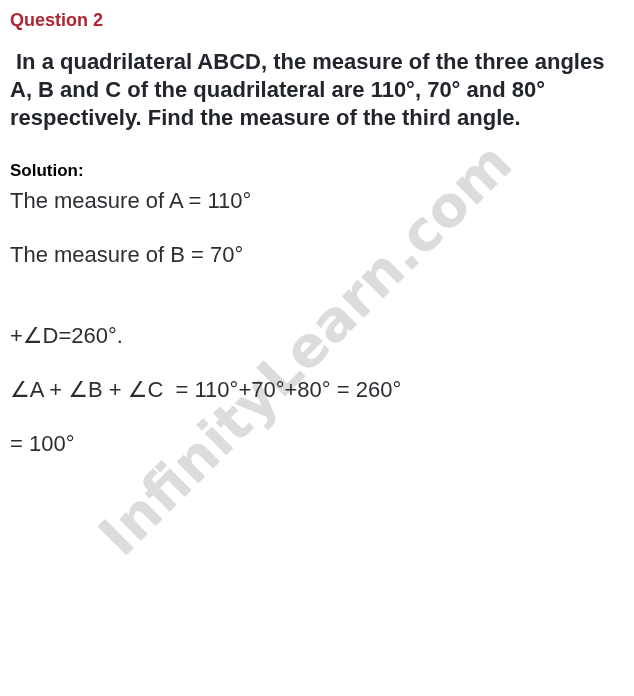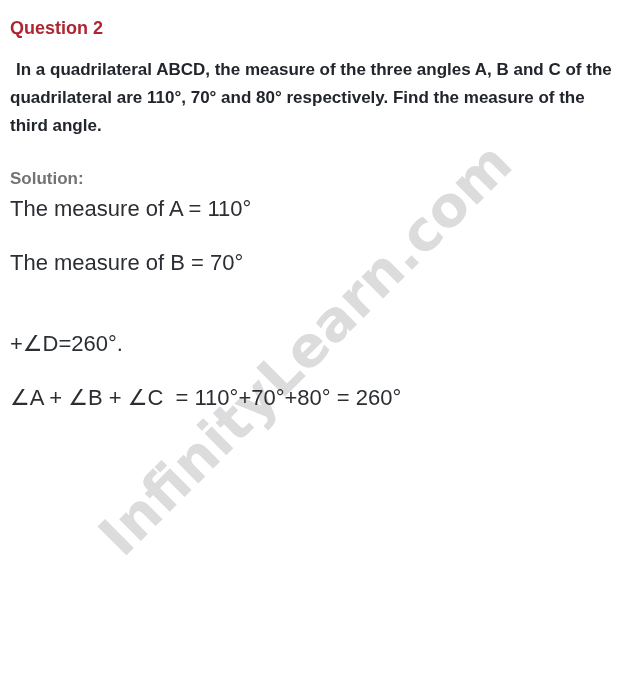--- a/index.html
+++ b/index.html
@@ -23,44 +23,44 @@
     font-weight: bold;
     font-size: 56px;
     color: #dcdcdc;
     white-space: nowrap;
     z-index: 0;
     user-select: none;
   }
   .content {
     position: relative;
     z-index: 1;
-    padding: 14px 8px 0 10px;
+    padding: 6px 8px 0 10px;
   }
   .question-heading {
     margin: 4px 0 0 0;
     font-size: 18px;
     line-height: 21px;
     font-weight: bold;
     color: #AE2631;
   }
   .question-text {
     margin: 17px 0 0 0;
     width: 612px;
-    font-size: 17px;
+    font-size: 22px;
     line-height: 28px;
     font-weight: bold;
     color: #22262c;
     text-indent: 6px;
   }
   .solution-label {
     margin: 29px 0 6px 0;
     font-size: 17px;
     line-height: 20px;
     font-weight: bold;
-    color: #737373;
+    color: #000000;
   }
   .solution p {
     margin: 0 0 27px 0;
     font-size: 22px;
     line-height: 27px;
     font-weight: normal;
     color: #2b2e33;
     white-space: pre-wrap;
   }
 </style>
@@ -84,15 +84,16 @@
     <p>The measure of B = 70°</p>
 
 
     <p><br><span>+∠D=260°.</span></p>
 
     <p>∠A + ∠B + ∠C  = 110°+70°+80° = 260°</p>
 
 
 
 
+    <p>= 100°</p>
 
   </div>
 </div>
 
 </body></html>

